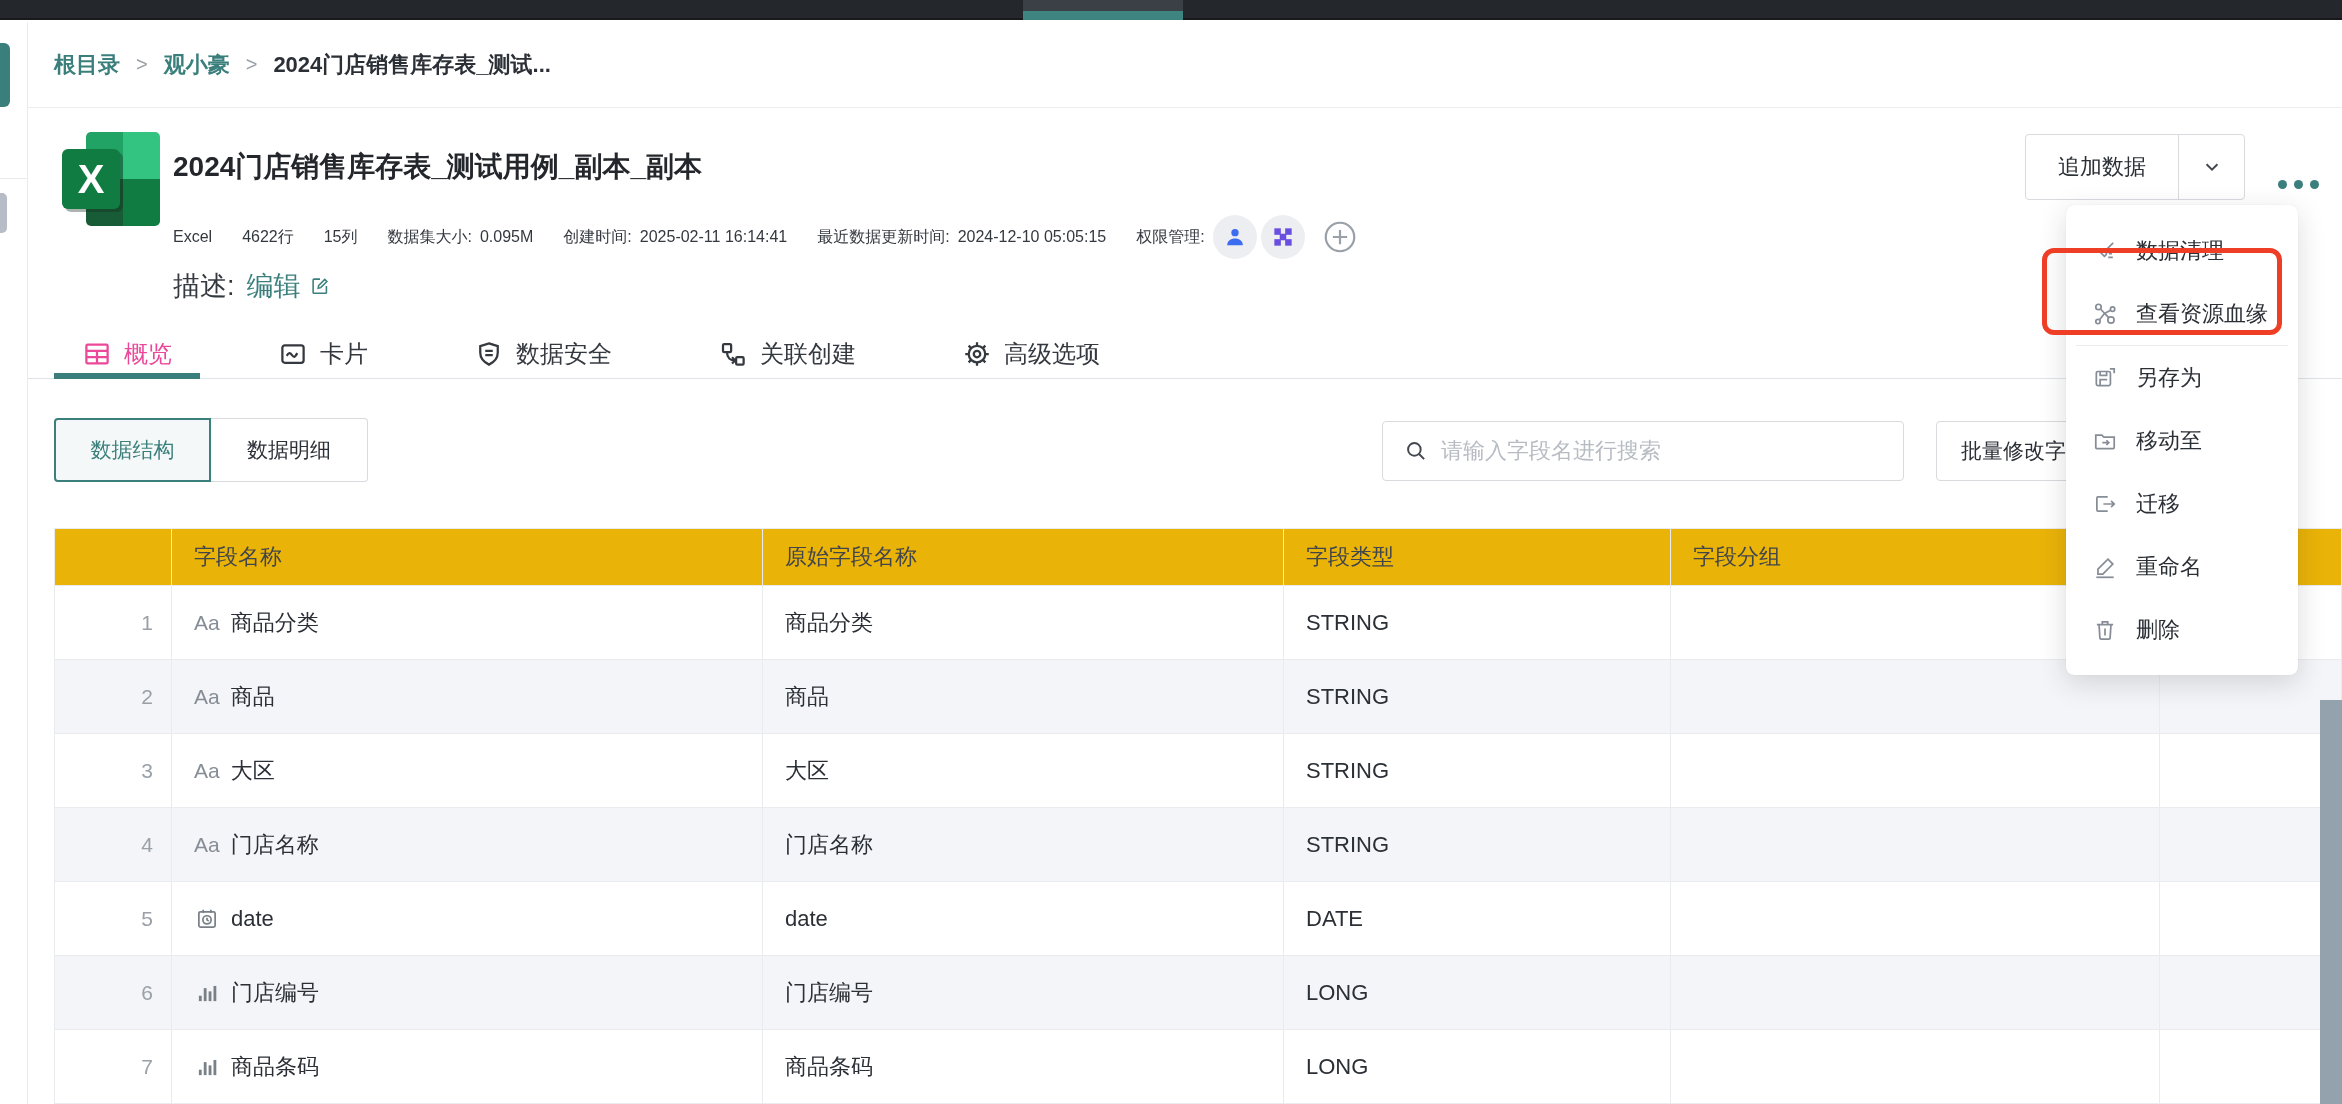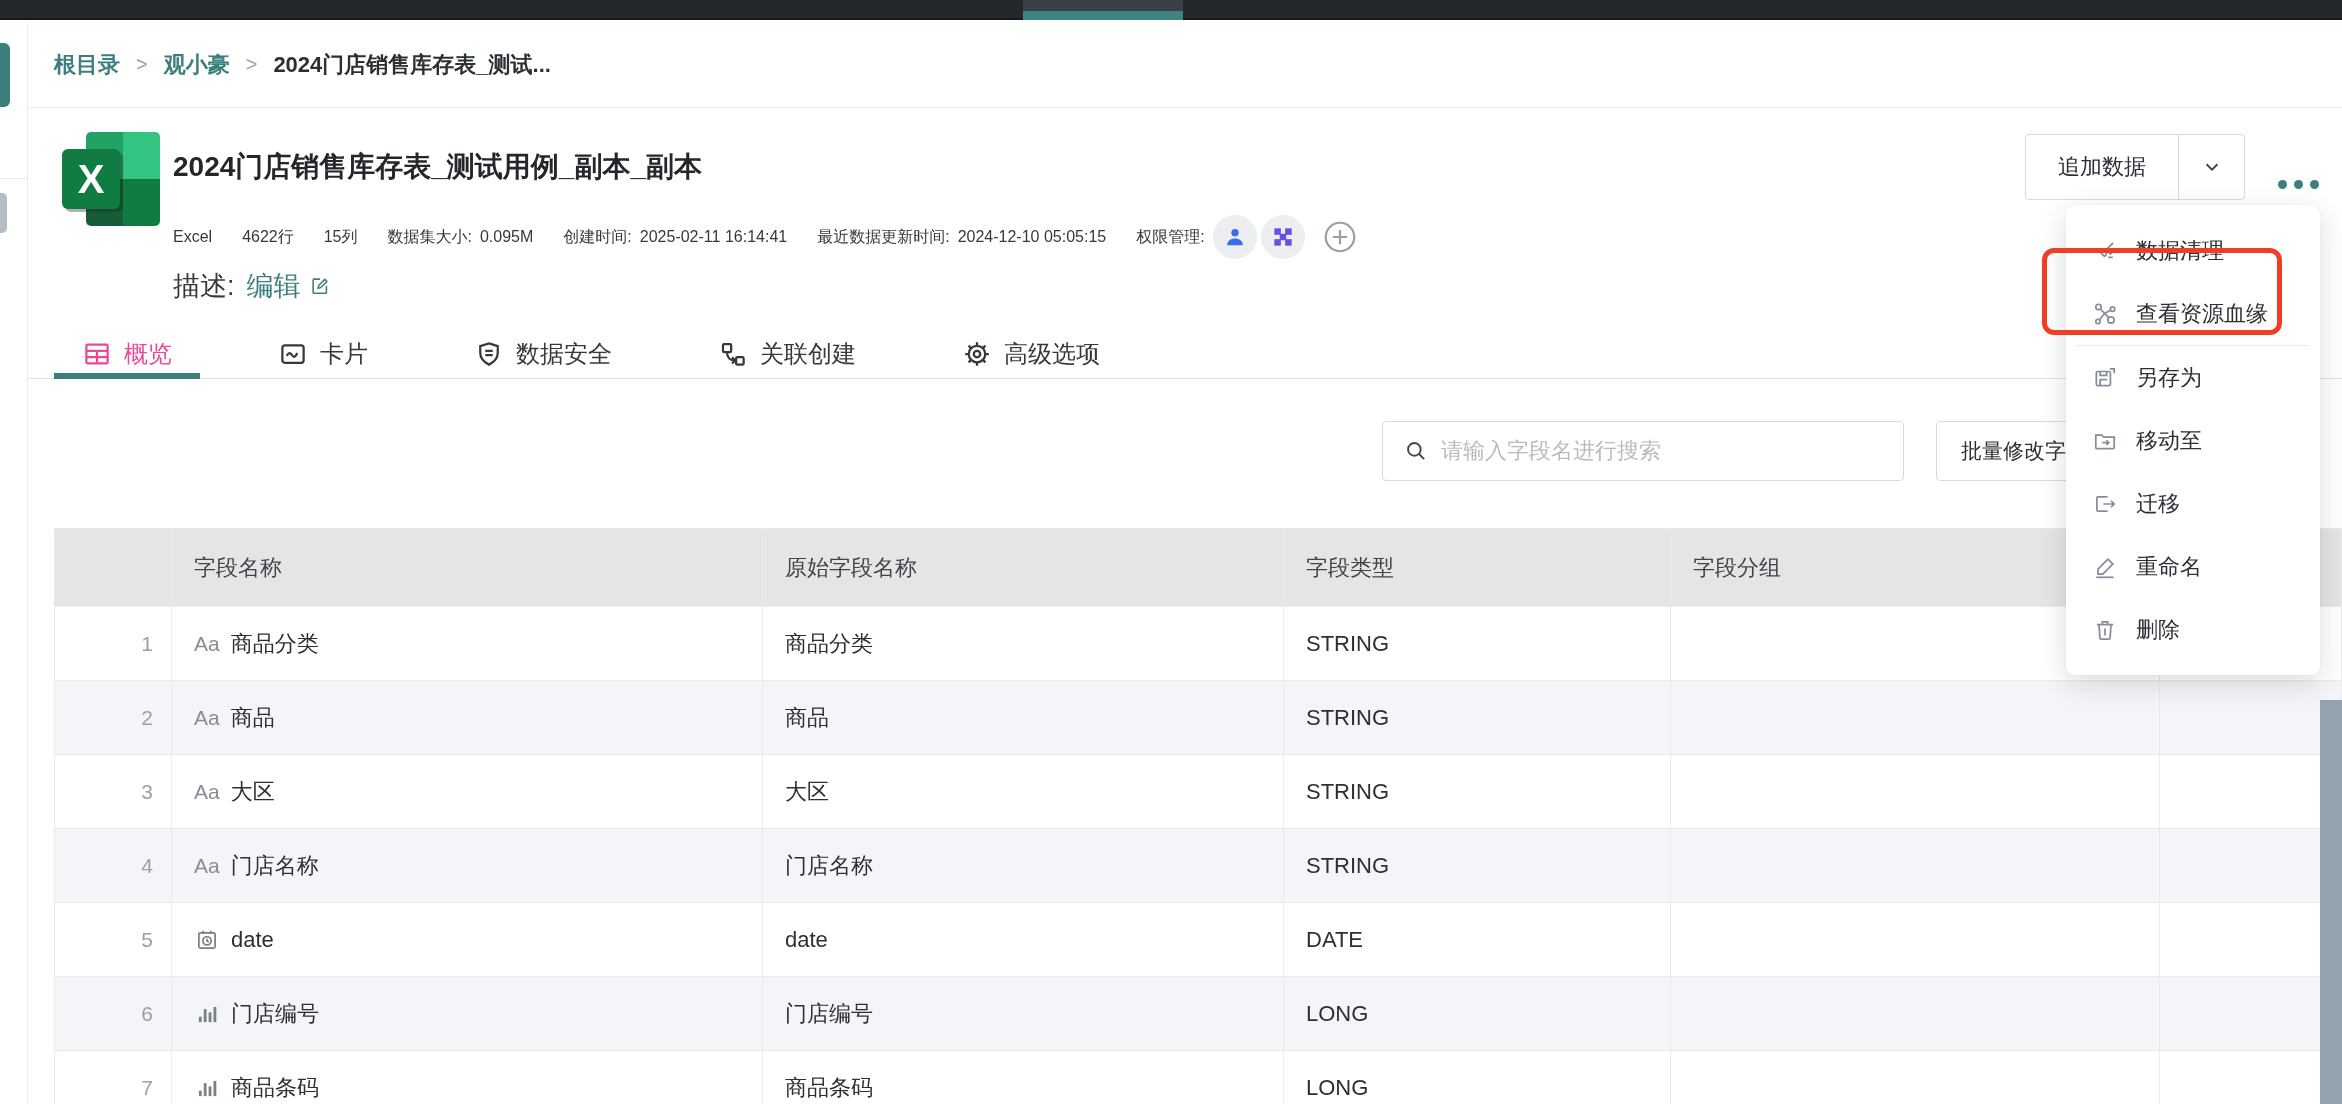--- a/index.html
+++ b/index.html
@@ -80,30 +80,30 @@
 
   .batch-btn { position:absolute; left:1908px; top:399px; width:216px; height:60px; border:1px solid #d8dade; border-radius:4px; background:#fff;
     font-size:21px; color:#2b2f36; display:flex; align-items:center; padding-left:24px; white-space:nowrap; overflow:hidden; cursor:pointer; }
 
   
   .ftable { position:absolute; left:26px; top:506px; width:2288px; }
   .trow { display:grid; grid-template-columns:118px 591px 521px 387px 489px 1fr; }
   .cell { border-right:1px solid #e9ebef; border-bottom:1px solid #e9ebef; display:flex; align-items:center;
     font-size:22px; color:#2b2f36; white-space:nowrap; overflow:hidden; }
   .cell:first-child { border-left:1px solid #e9ebef; }
-  .thead .cell { height:79px; background:#e5e5e5; border-top:1px solid #e9ebef; color:#41454c; padding-left:22px; }
+  .thead .cell { height:58px; background:#eab308; border-top:1px solid #e9ebef; color:#41454c; padding-left:22px; }
   .thead .cell.idx { padding-left:0; }
   .tbody .cell { height:74px; padding-left:22px; }
   .cell.idx { justify-content:flex-end; padding-right:18px; padding-left:0; color:#9aa0a8; font-size:21px; }
   .trow.stripe .cell { background:#f4f5f8; }
   .name-cell { gap:11px; }
   .type-glyph { color:#878d97; font-size:21px; }
 
   
-  .menu { position:absolute; left:2038px; top:183px; width:254px; background:#fff; border-radius:8px; padding:14px 0;
+  .menu { position:absolute; left:2038px; top:183px; width:232px; background:#fff; border-radius:8px; padding:14px 0;
     box-shadow:0 8px 28px rgba(31,35,41,.16), 0 0 1px rgba(31,35,41,.15); z-index:30; }
   .menu-item { height:63px; display:flex; align-items:center; padding-left:26px; gap:18px; font-size:22px; color:#2b2f36; cursor:pointer; }
   .menu-divider { height:1px; background:#ebedf0; margin:0 10px; }
   .highlight-box { position:absolute; left:2042px; top:248px; width:240px; height:87px; border:5px solid #ee3e26; border-radius:12px; z-index:31; pointer-events:none; }
 
   
   .scroll-thumb { position:absolute; left:2320px; top:700px; width:22px; height:404px; background:#94a2ad; z-index:5; }
 </style>
 </head>
 <body>
@@ -244,20 +244,24 @@
       <div class="tab">
         <svg width="30" height="30" viewBox="0 0 24 24" fill="none" stroke="currentColor" stroke-width="1.8">
           <circle cx="12" cy="12" r="6.6"></circle>
             <circle cx="12" cy="12" r="2.6"></circle>
           <path d="M12 2.6 v2.8 M12 18.6 v2.8 M2.6 12 h2.8 M18.6 12 h2.8 M5.3 5.3 l2 2 M16.7 16.7 l2 2 M18.7 5.3 l-2 2 M7.3 16.7 l-2 2"></path>
         </svg>
         <span>高级选项</span>
       </div>
     </div>
 
+    <div class="view-toggle">
+      <div class="vt-btn active">数据结构</div>
+      <div class="vt-btn plain">数据明细</div>
+    </div>
 
     <div class="search-box">
       <svg width="26" height="26" viewBox="0 0 24 24" fill="none" stroke="#43474e" stroke-width="1.8">
         <circle cx="10.5" cy="10.5" r="5.8"></circle>
           <path d="M14.8 14.8 L19.5 19.5"></path>
       </svg>
       <input type="text" placeholder="请输入字段名进行搜索" style="">
     </div>
 
     <div class="batch-btn">批量修改字</div>

